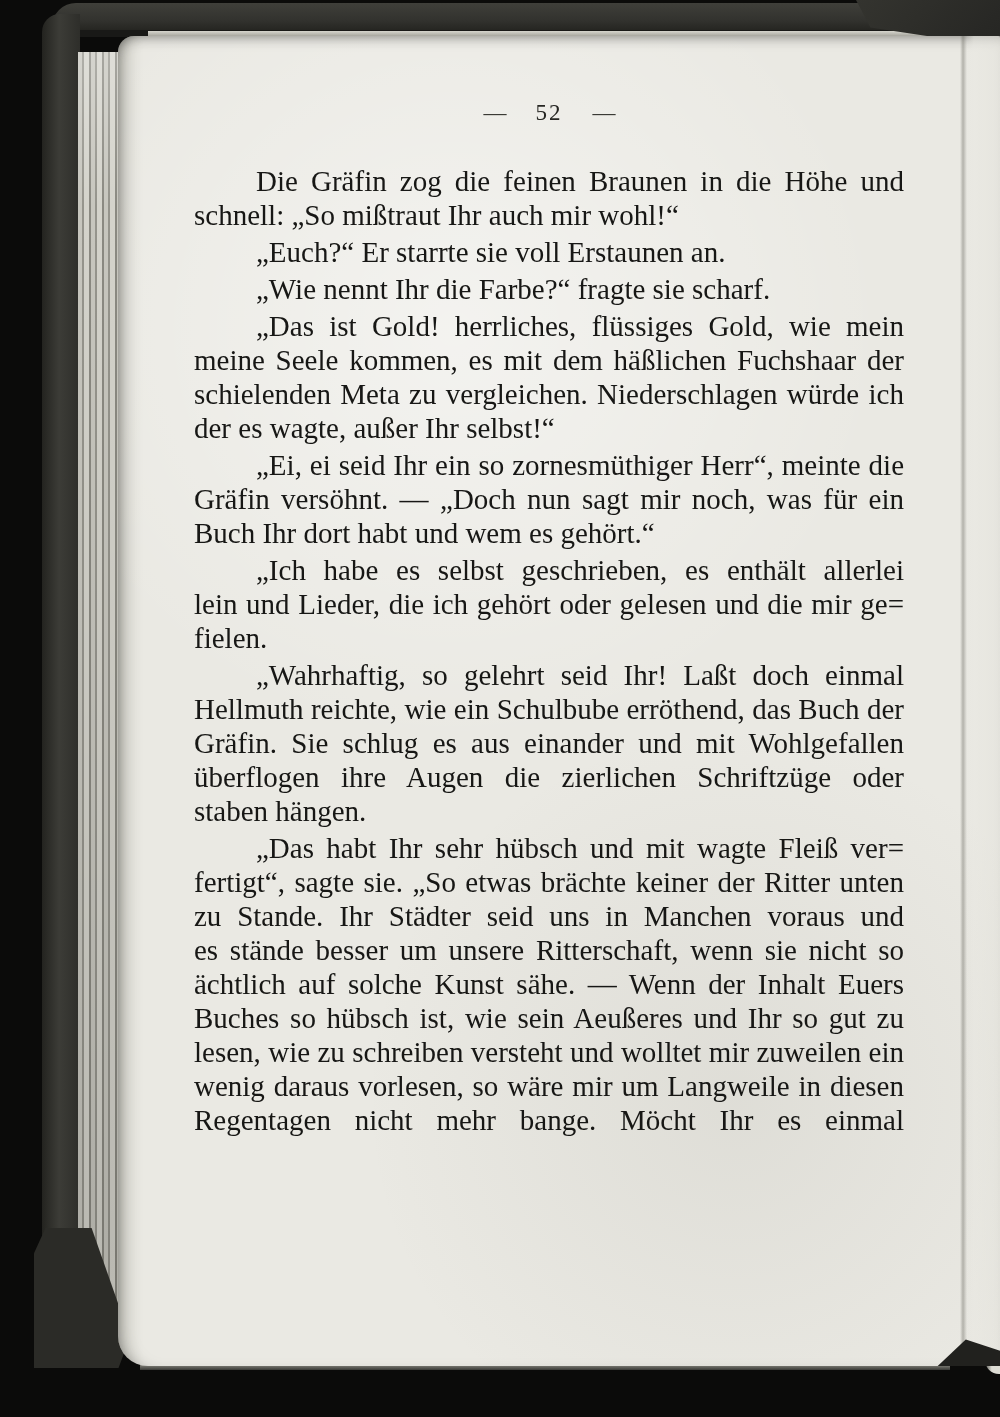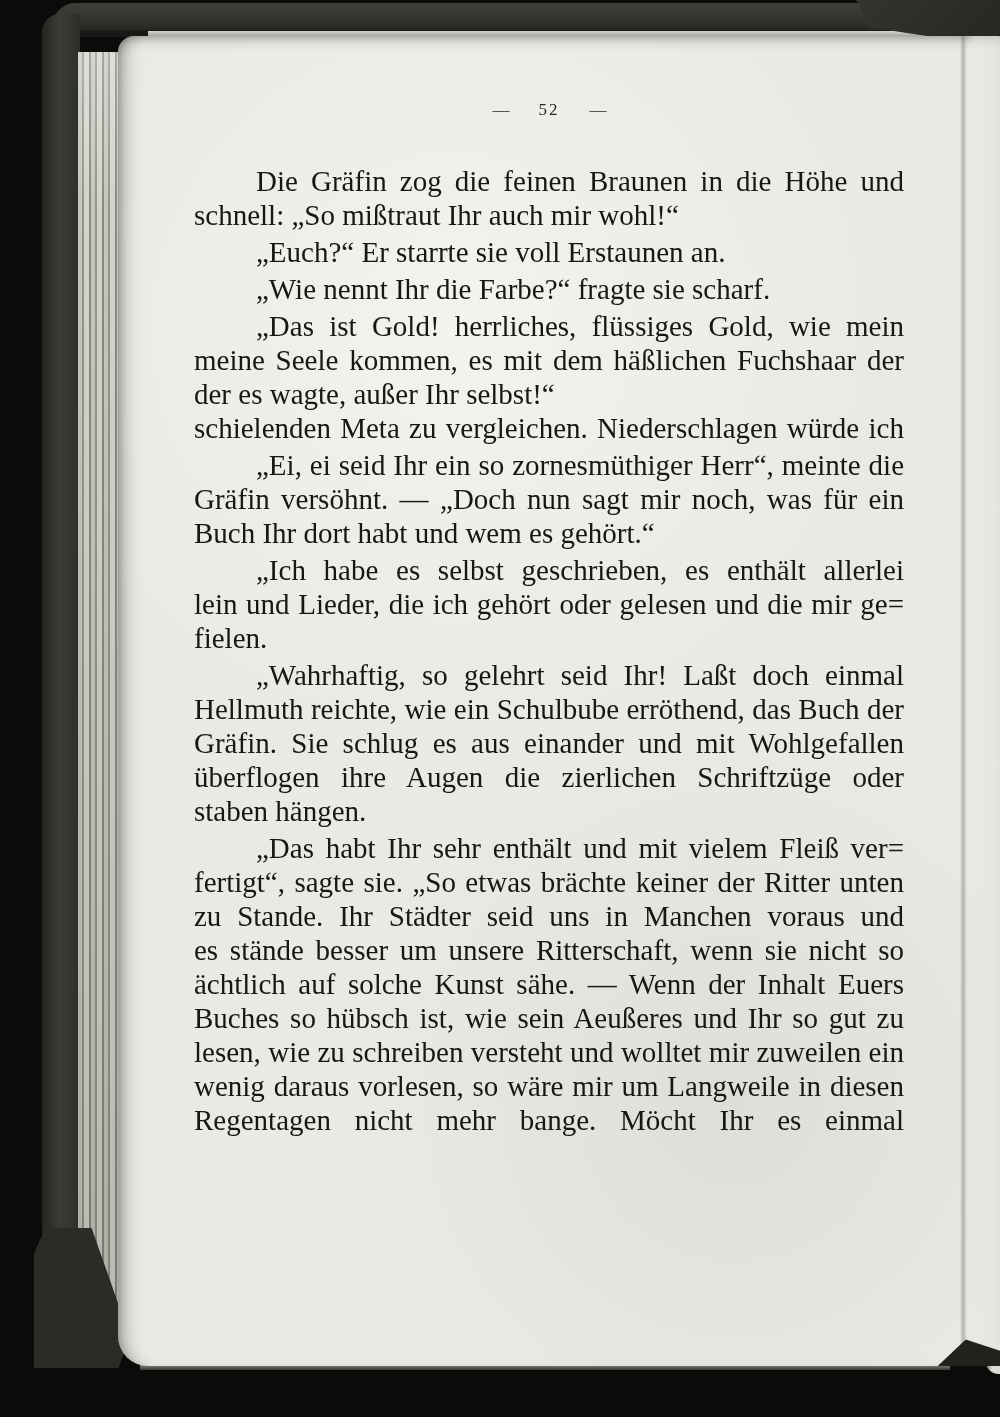--- a/index.html
+++ b/index.html
@@ -74,21 +74,21 @@
   }
   .page-notch-br {
     position: absolute; left: 806px; top: 1296px; width: 76px; height: 34px;
     background: #21211e;
     clip-path: polygon(18% 100%, 55% 22%, 100% 55%, 100% 100%);
   }
 
   
   .page-header {
     position: absolute; left: 76px; top: 64px; width: 710px;
-    text-align: center; color: #262622; font-size: 17px;
+    text-align: center; color: #262622; font-size: 23px;
   }
   .page-header .rule { margin: 0 30px; color: #3a3a35; letter-spacing: -1px; }
   .page-header .num { letter-spacing: 2px; }
 
   .text-block {
     position: absolute; left: 76px; top: 128px; width: 710px;
     color: #171715;
     font-size: 29px;
   }
   .para { margin: 0 0 3px 0; }
@@ -131,42 +131,42 @@
         </div>
         <div class="para">
           <div class="line indent last">„Euch?“  Er starrte sie voll Erstaunen an.</div>
         </div>
         <div class="para">
           <div class="line indent last">„Wie nennt Ihr die Farbe?“ fragte sie scharf.</div>
         </div>
         <div class="para">
           <div class="line indent">„Das ist Gold! herrliches, flüssiges Gold, wie mein Auge</div>
           <div class="line">meine Seele kommen, es mit dem häßlichen Fuchshaar der</div>
+          <div class="line">schielenden Meta zu vergleichen. Niederschlagen würde ich jeden,</div>
           <div class="line last">der es wagte, außer Ihr selbst!“</div>
-          <div class="line">schielenden Meta zu vergleichen. Niederschlagen würde ich jeden,</div>
         </div>
         <div class="para">
           <div class="line indent">„Ei, ei seid Ihr ein so zornesmüthiger Herr“, meinte die</div>
           <div class="line">Gräfin versöhnt. — „Doch nun sagt mir noch, was für ein</div>
           <div class="line last">Buch Ihr dort habt und wem es gehört.“</div>
         </div>
         <div class="para">
           <div class="line indent">„Ich habe es selbst geschrieben, es enthält allerlei Mähr=</div>
           <div class="line">lein und Lieder, die ich gehört oder gelesen und die mir ge=</div>
           <div class="line last">fielen.</div>
         </div>
         <div class="para">
           <div class="line indent">„Wahrhaftig, so gelehrt seid Ihr! Laßt doch einmal sehen.</div>
           <div class="line">Hellmuth reichte, wie ein Schulbube erröthend, das Buch der</div>
           <div class="line">Gräfin.  Sie schlug es aus einander und mit Wohlgefallen</div>
           <div class="line">überflogen ihre Augen die zierlichen Schriftzüge oder blieben an</div>
           <div class="line last">staben hängen.</div>
         </div>
         <div class="para">
-          <div class="line indent">„Das habt Ihr sehr enthält und mit vielem Fleiß ver=</div>
+          <div class="line indent">„Das habt Ihr sehr hübsch und mit wagte Fleiß ver=</div>
           <div class="line">fertigt“, sagte sie.  „So etwas brächte keiner der Ritter unten</div>
           <div class="line">zu Stande.  Ihr Städter seid uns in Manchen voraus und</div>
           <div class="line">es stände besser um unsere Ritterschaft, wenn sie nicht so ver=</div>
           <div class="line">ächtlich auf solche Kunst sähe. — Wenn der Inhalt Euers</div>
           <div class="line">Buches so hübsch ist, wie sein Aeußeres und Ihr so gut zu</div>
           <div class="line">lesen, wie zu schreiben versteht und wolltet mir zuweilen ein</div>
           <div class="line">wenig daraus vorlesen, so wäre mir um Langweile in diesen</div>
           <div class="line last">Regentagen nicht mehr bange. Möcht Ihr es einmal versuchen?“</div>
         </div>
       </div>

